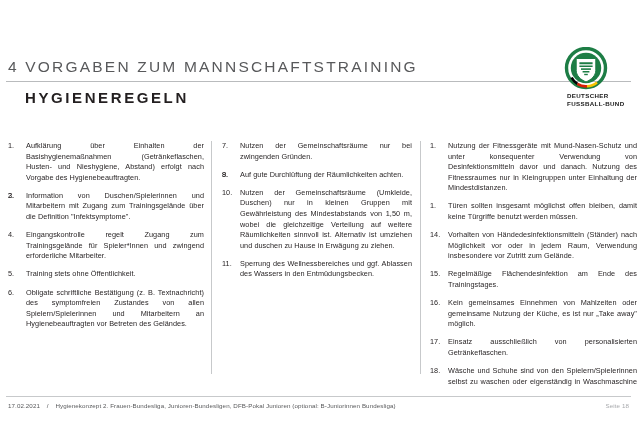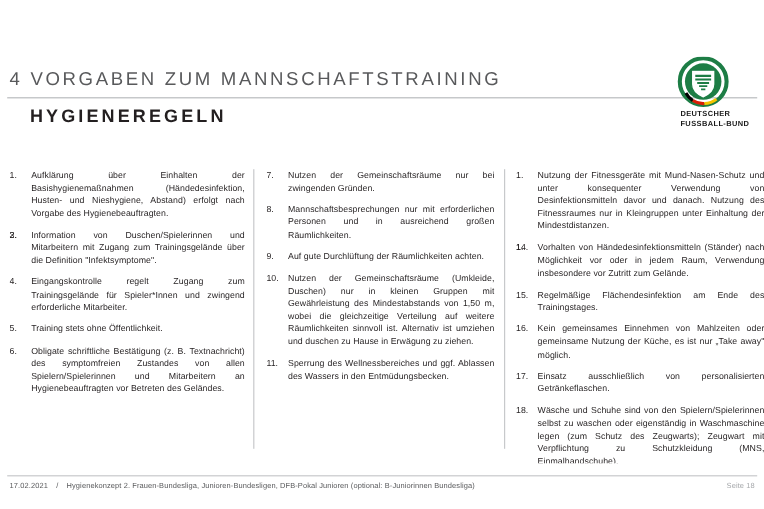--- a/index.html
+++ b/index.html
@@ -217,43 +217,43 @@
       </div>
     </div>
   </div>
 
   <div class="columns">
     <div class="divider div-1"></div>
     <div class="divider div-2"></div>
 
     <div class="col col-1">
       <ol class="rules">
-          <li><span class="num">1.</span><span>Aufklärung über Einhalten der Basishygienemaßnahmen (Händedesinfektion, Husten- und Nieshygiene, Abstand) erfolgt nach Vorgabe des Hygienebeauftragten.</span></li>
+          <li><span class="num">1.</span><span>Aufklärung über Einhalten der Basishygienemaßnahmen (Getränkeflaschen, Husten- und Nieshygiene, Abstand) erfolgt nach Vorgabe des Hygienebeauftragten.</span></li>
           <li><span class="num">2.</span></li>
           <li><span class="num">3.</span><span>Information von Duschen/Spielerinnen und Mitarbeitern mit Zugang zum Trainingsgelände über die Definition "Infektsymptome".</span></li>
           <li><span class="num">4.</span><span>Eingangskontrolle regelt Zugang zum Trainingsgelände für Spieler*Innen und zwingend erforderliche Mitarbeiter.</span></li>
           <li><span class="num">5.</span><span>Training stets ohne Öffentlichkeit.</span></li>
           <li><span class="num">6.</span><span>Obligate schriftliche Bestätigung (z. B. Textnachricht) des symptomfreien Zustandes von allen Spielern/Spielerinnen und Mitarbeitern an Hygienebeauftragten vor Betreten des Geländes.</span></li>
         </ol>
     </div>
 
     <div class="col col-2">
       <ol class="rules">
           <li><span class="num">7.</span><span>Nutzen der Gemeinschaftsräume nur bei zwingenden Gründen.</span></li>
-          <li><span class="num">8.</span><span>Mannschaftsbesprechungen nur mit erforderlichen Personen und in ausreichend großen Räumlichkeiten.</span></li>
+          <li><span class="num">8.</span></li>
           <li><span class="num">9.</span><span>Auf gute Durchlüftung der Räumlichkeiten achten.</span></li>
           <li><span class="num">10.</span><span>Nutzen der Gemeinschaftsräume (Umkleide, Duschen) nur in kleinen Gruppen mit Gewährleistung des Mindestabstands von 1,50 m, wobei die gleichzeitige Verteilung auf weitere Räumlichkeiten sinnvoll ist. Alternativ ist umziehen und duschen zu Hause in Erwägung zu ziehen.</span></li>
           <li><span class="num">11.</span><span>Sperrung des Wellnessbereiches und ggf. Ablassen des Wassers in den Entmüdungsbecken.</span></li>
         </ol>
     </div>
 
     <div class="col col-3">
       <ol class="rules">
           <li><span class="num">1.</span><span>Nutzung der Fitnessgeräte mit Mund-Nasen-Schutz und unter konsequenter Verwendung von Desinfektionsmitteln davor und danach. Nutzung des Fitnessraumes nur in Kleingruppen unter Einhaltung der Mindestdistanzen.</span></li>
-          <li><span class="num">1.</span></li>
+          <li><span class="num">1.</span><span>Türen sollten insgesamt möglichst offen bleiben, damit keine Türgriffe benutzt werden müssen.</span></li>
           <li><span class="num">14.</span><span>Vorhalten von Händedesinfektionsmitteln (Ständer) nach Möglichkeit vor oder in jedem Raum, Verwendung insbesondere vor Zutritt zum Gelände.</span></li>
           <li><span class="num">15.</span><span>Regelmäßige Flächendesinfektion am Ende des Trainingstages.</span></li>
           <li><span class="num">16.</span><span>Kein gemeinsames Einnehmen von Mahlzeiten oder gemeinsame Nutzung der Küche, es ist nur „Take away" möglich.</span></li>
           <li><span class="num">17.</span><span>Einsatz ausschließlich von personalisierten Getränkeflaschen.</span></li>
           <li><span class="num">18.</span><span>Wäsche und Schuhe sind von den Spielern/Spielerinnen selbst zu waschen oder eigenständig in Waschmaschine legen (zum Schutz des Zeugwarts); Zeugwart mit Verpflichtung zu Schutzkleidung (MNS, Einmalhandschuhe).</span></li>
         </ol>
     </div>
   </div>
 
   <div class="footer-rule"></div>

